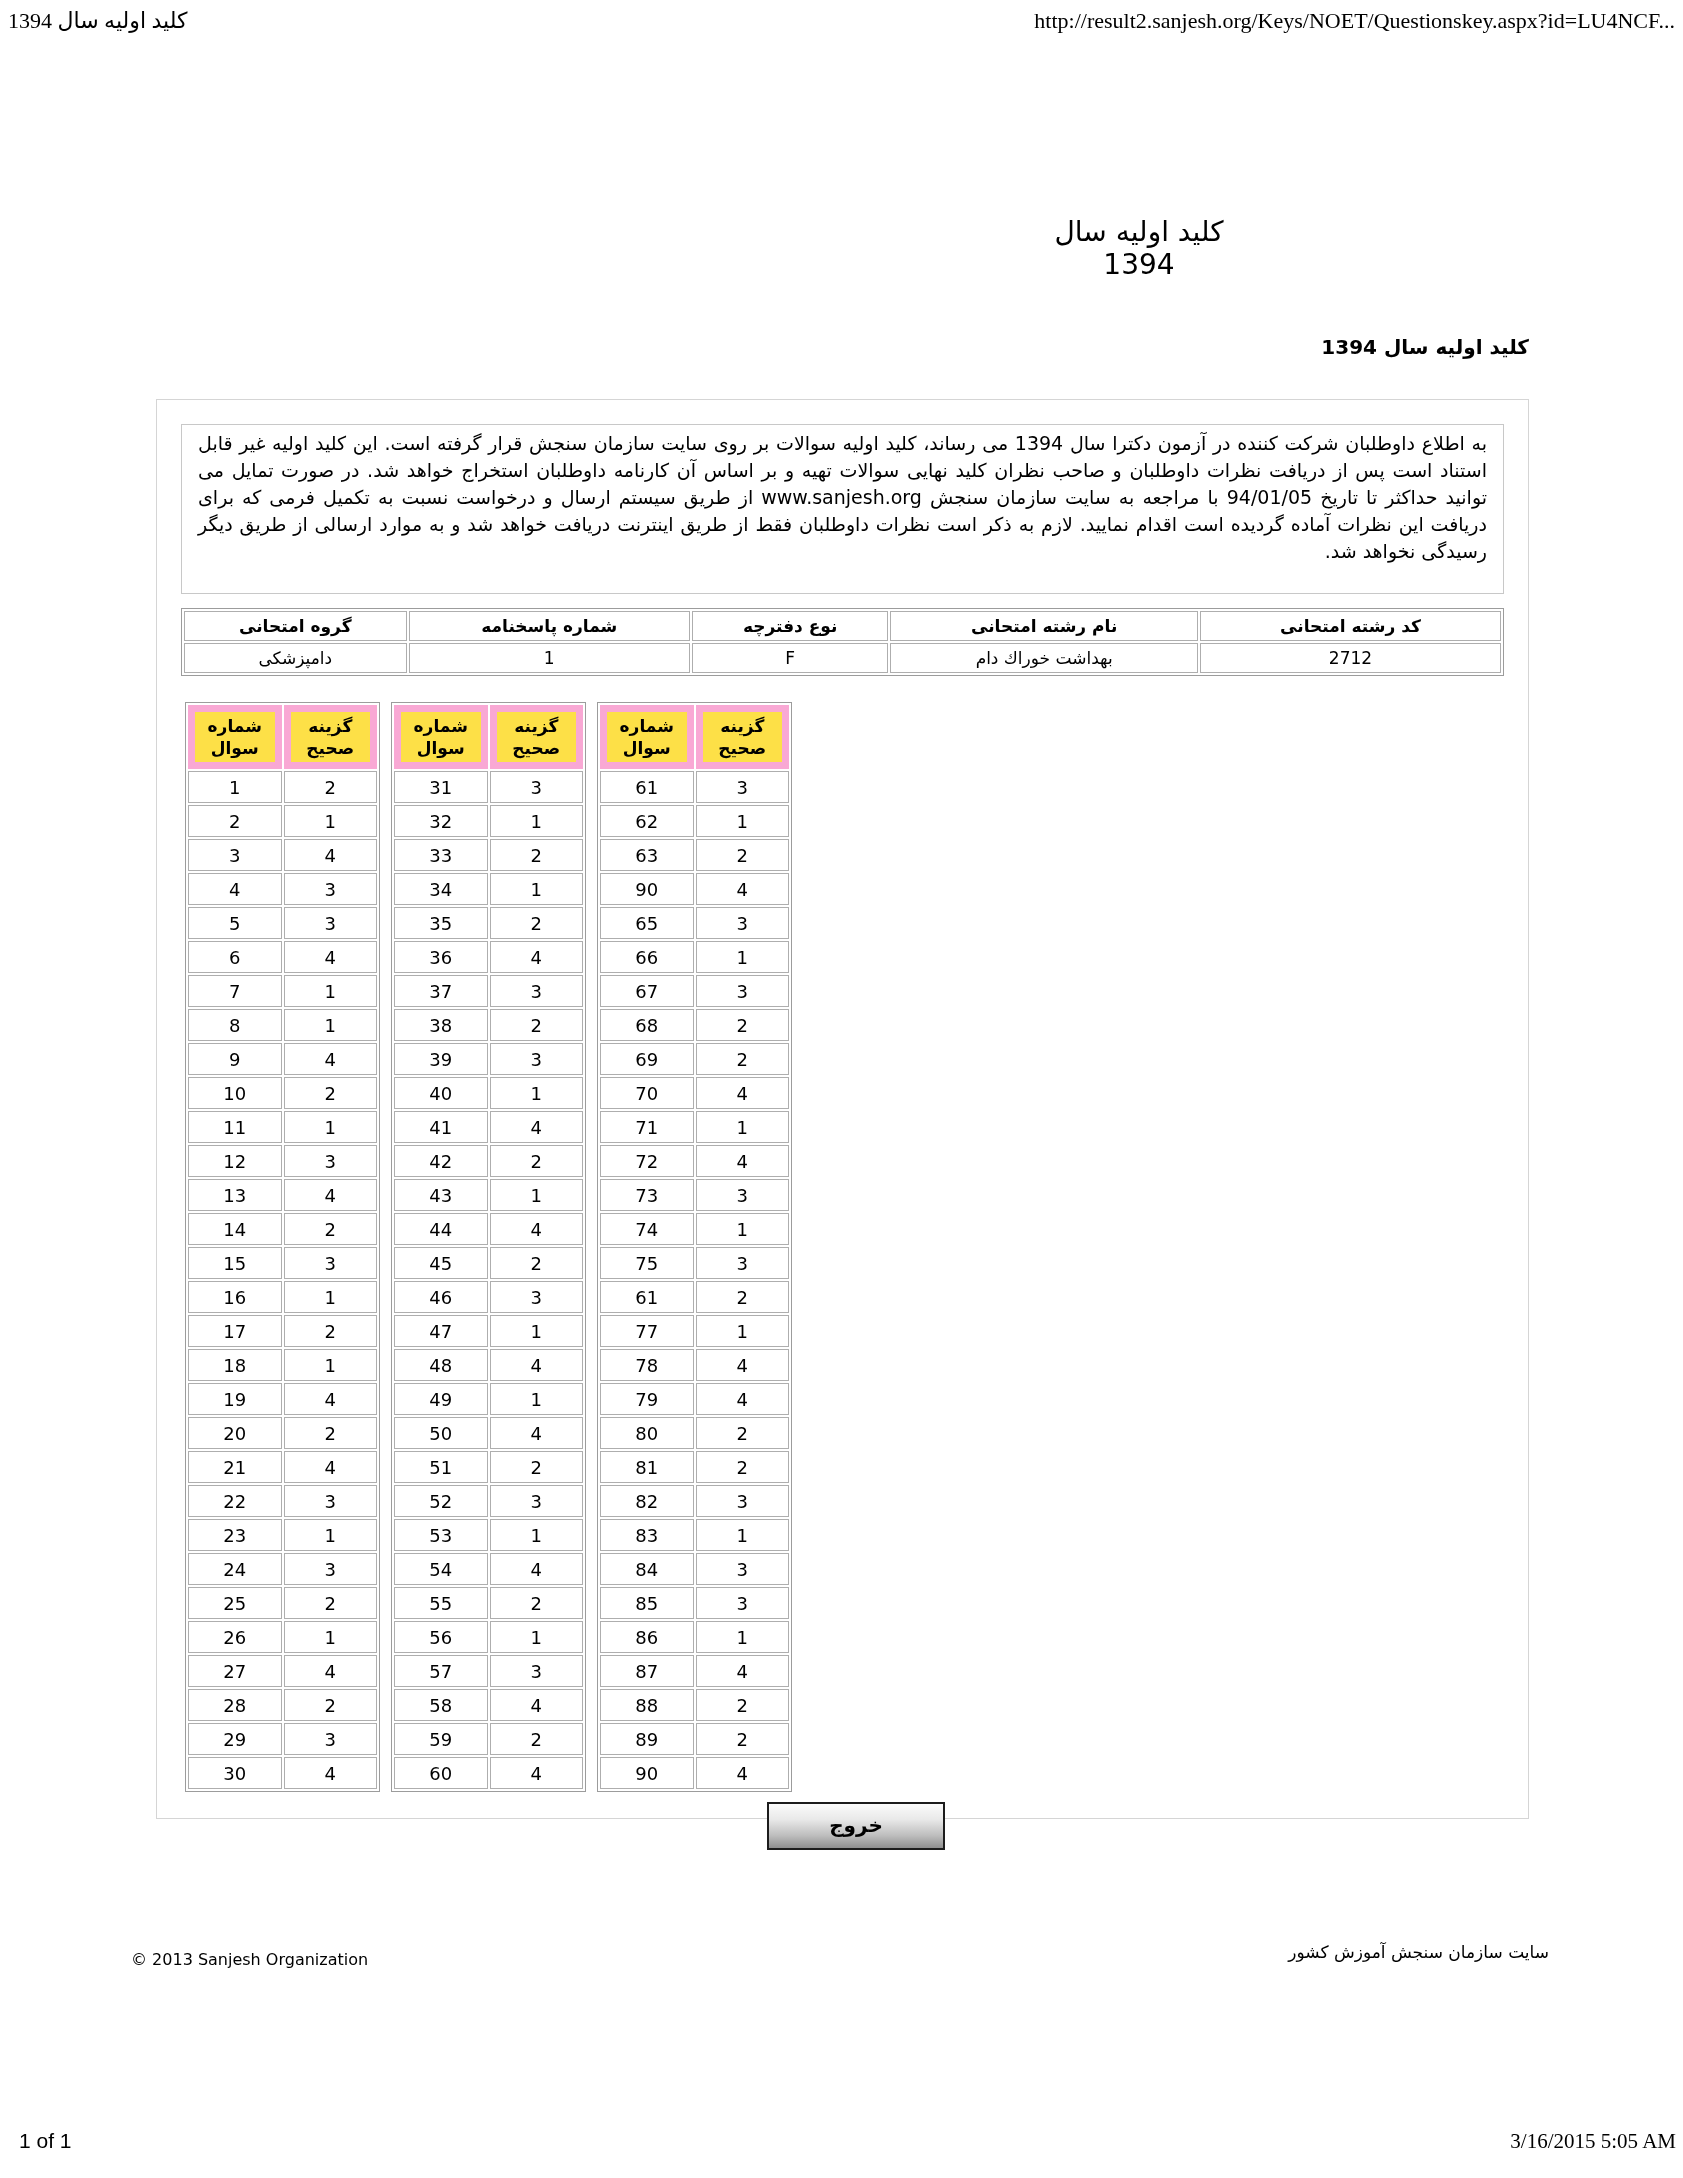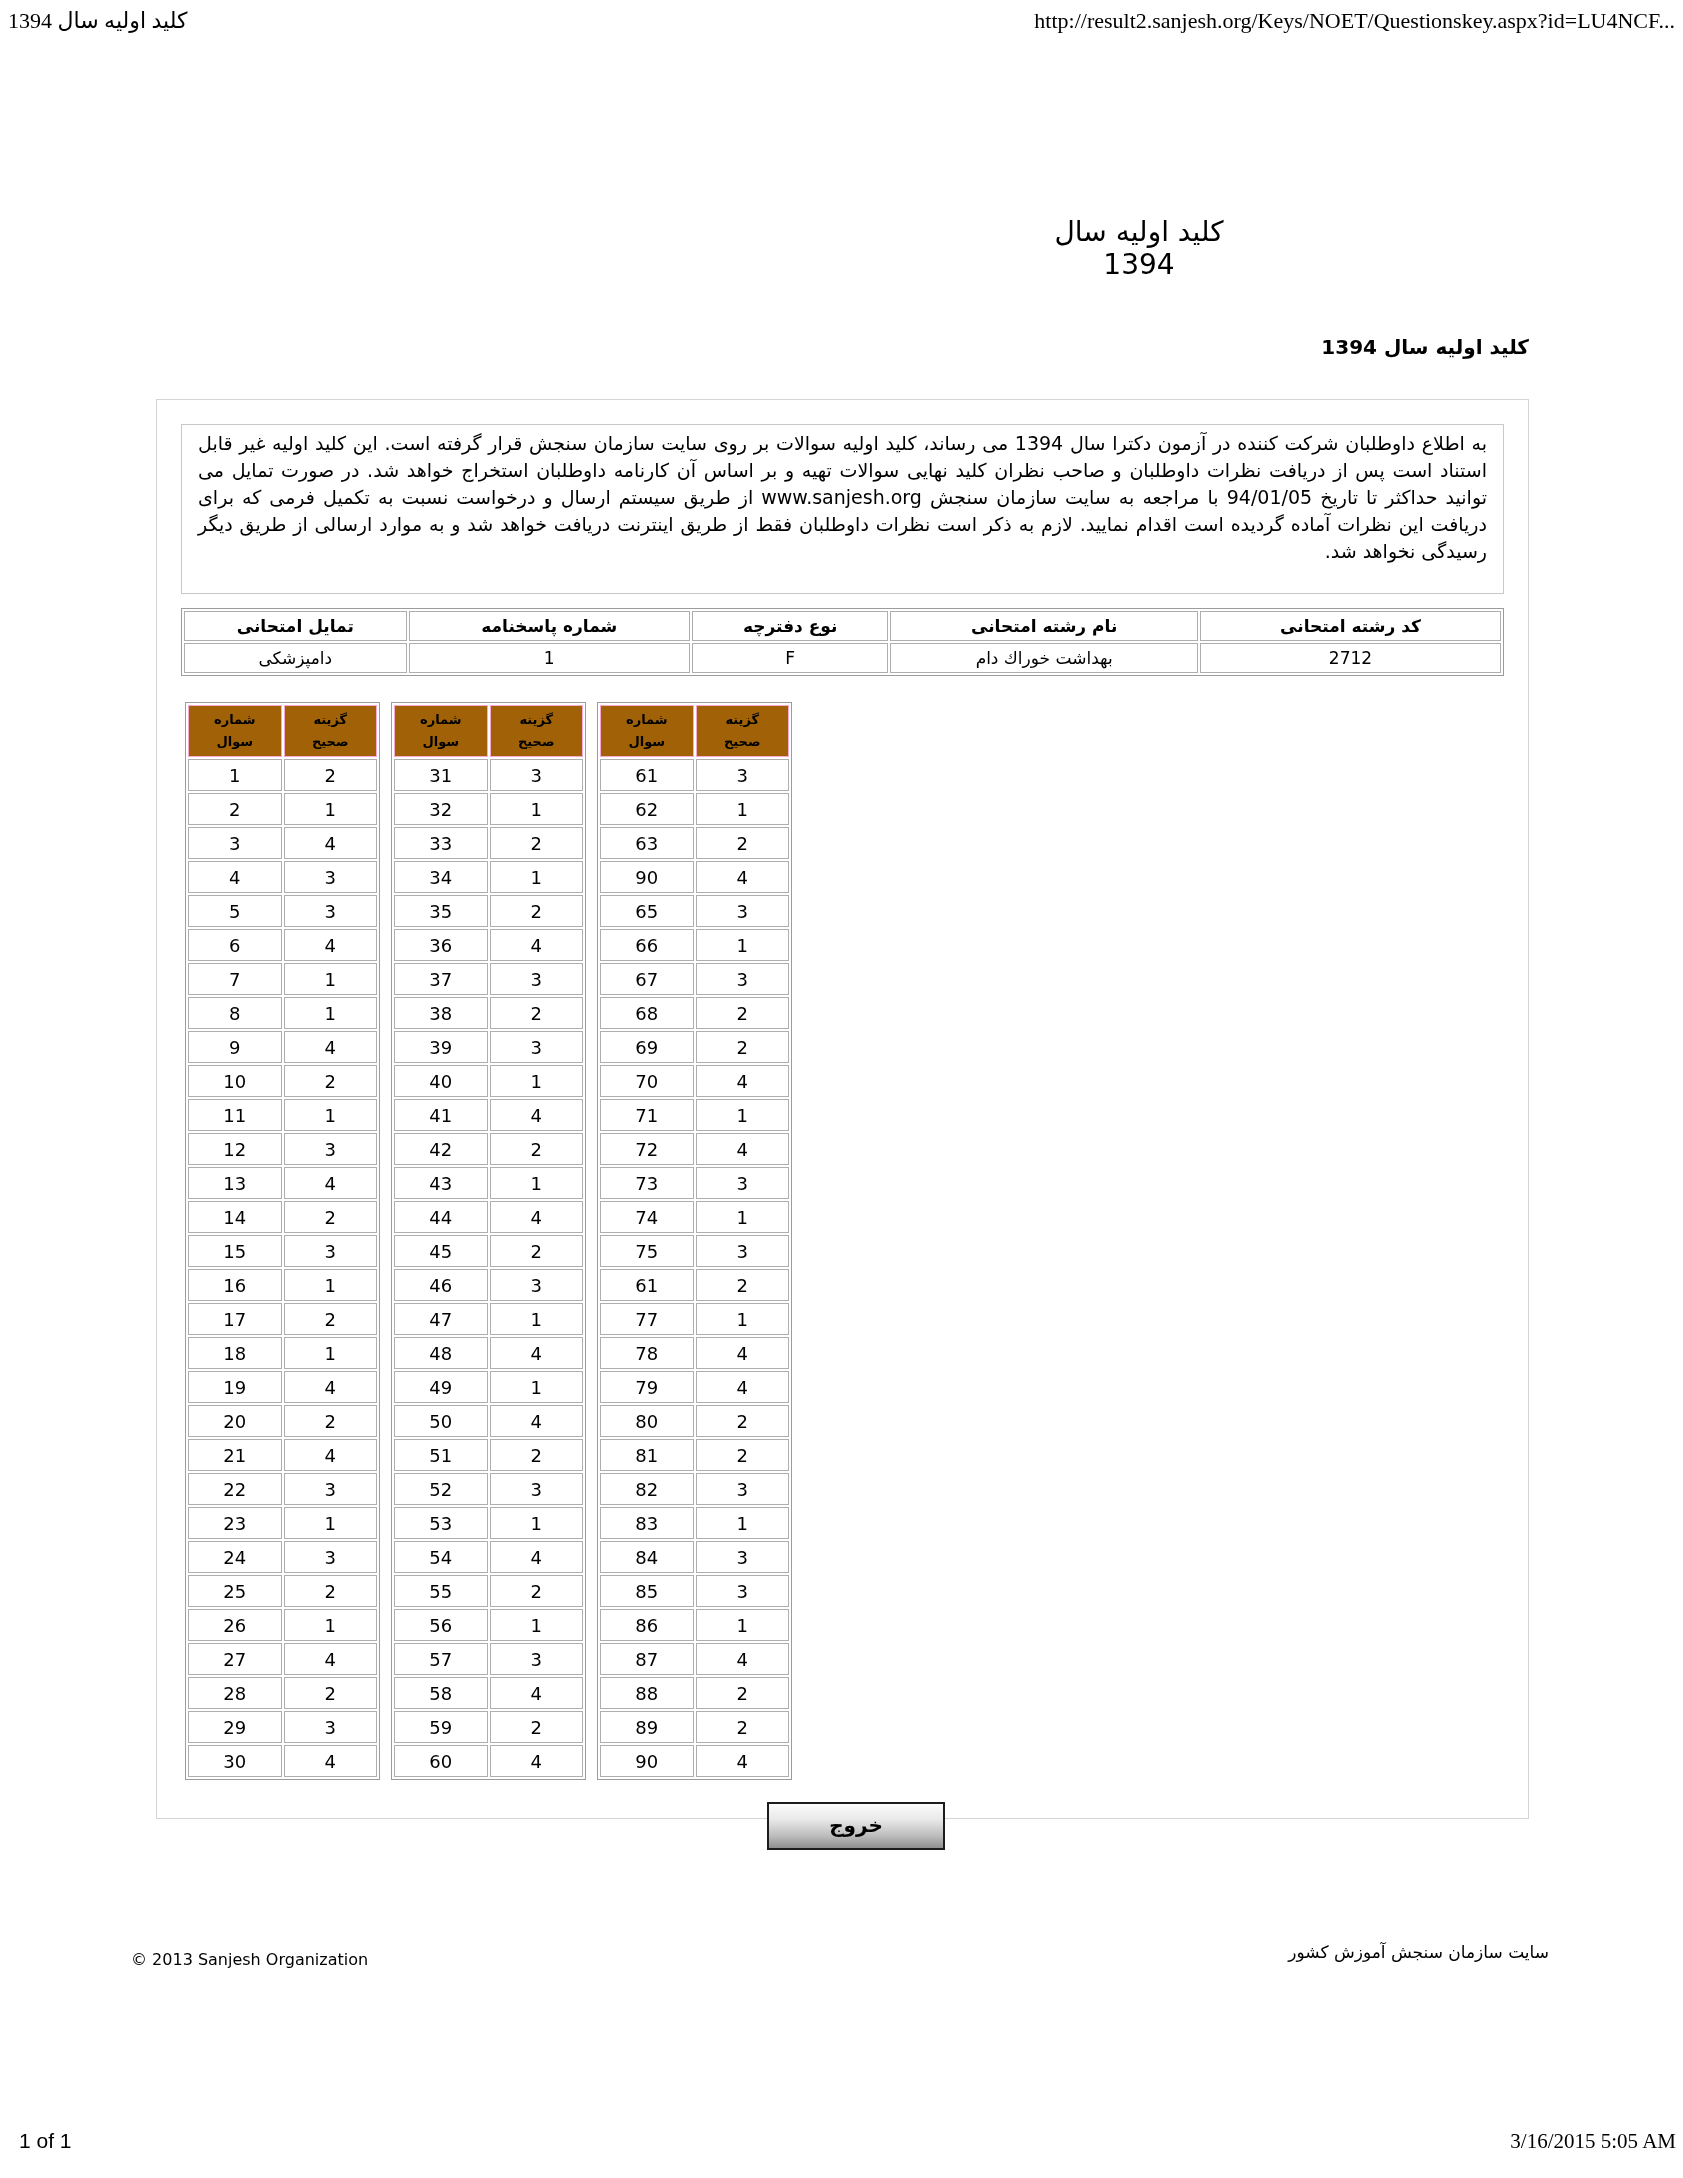--- a/index.html
+++ b/index.html
@@ -31,22 +31,22 @@
   table.info th,table.info td{
     border:1px solid #aeaeae;text-align:center;font-size:17px;padding:4px 3px;background:#fff;
   }
   table.info th{font-weight:bold;}
 
   .tables{display:flex;direction:ltr;gap:11px;align-items:flex-start;margin:26px 0 0 28px;}
   table.anskey{
     width:195px;border:1px solid #9c9c9c;border-collapse:separate;border-spacing:2px;box-sizing:border-box;
   }
   table.anskey th{
-    width:50%;border:1px solid #f9a8d4;font-size:13px;font-weight:bold;
-    text-align:center;line-height:22px;padding:3px 2px;background:#a16207;
+    width:50%;border:7px solid #f9a8d4;font-size:17px;font-weight:bold;
+    text-align:center;line-height:22px;padding:3px 2px;background:#fde047;
   }
   table.anskey td{
     width:50%;border:1px solid #aeaeae;font-size:18px;text-align:center;
     height:30px;padding:0;background:#fff;
   }
 
   .exit{
     position:absolute;top:1802px;left:767px;width:178px;height:48px;
     background:linear-gradient(180deg,#fbfbfb 0%,#e9e9e9 35%,#bdbdbd 72%,#8f8f8f 100%);
     border:2px solid #1c1c1c;font-family:"DejaVu Sans",sans-serif;font-size:20px;font-weight:bold;color:#000;
@@ -68,21 +68,21 @@
 <div class="container">
   <div class="notice">به اطلاع داوطلبان شرکت کننده در آزمون دکترا سال 1394 می رساند، کلید اولیه سوالات بر روی سایت سازمان سنجش قرار گرفته است. این کلید اولیه غیر قابل استناد است پس از دریافت نظرات داوطلبان و صاحب نظران کلید نهایی سوالات تهیه و بر اساس آن کارنامه داوطلبان استخراج خواهد شد. در صورت تمایل می توانید حداکثر تا تاریخ 94/01/05 با مراجعه به سایت سازمان سنجش www.sanjesh.org از طریق سیستم ارسال و درخواست نسبت به تکمیل فرمی که برای دریافت این نظرات آماده گردیده است اقدام نمایید. لازم به ذکر است نظرات داوطلبان فقط از طریق اینترنت دریافت خواهد شد و به موارد ارسالی از طریق دیگر رسیدگی نخواهد شد.</div>
 
   <table class="info">
     <thead>
         <tr>
           <th style="width: 23%;">کد رشته امتحانی</th>
           <th style="width: 23.5%;">نام رشته امتحانی</th>
           <th style="width: 15%;">نوع دفترچه</th>
           <th style="width: 21.5%;">شماره پاسخنامه</th>
-          <th style="width: 17%;">تمایل امتحانی</th>
+          <th style="width: 17%;">گروه امتحانی</th>
         </tr>
       </thead>
     <tbody>
         <tr>
           <td>2712</td>
           <td>بهداشت خوراك دام</td>
           <td>F</td>
           <td>1</td>
           <td>دامپزشکی</td>
         </tr>

